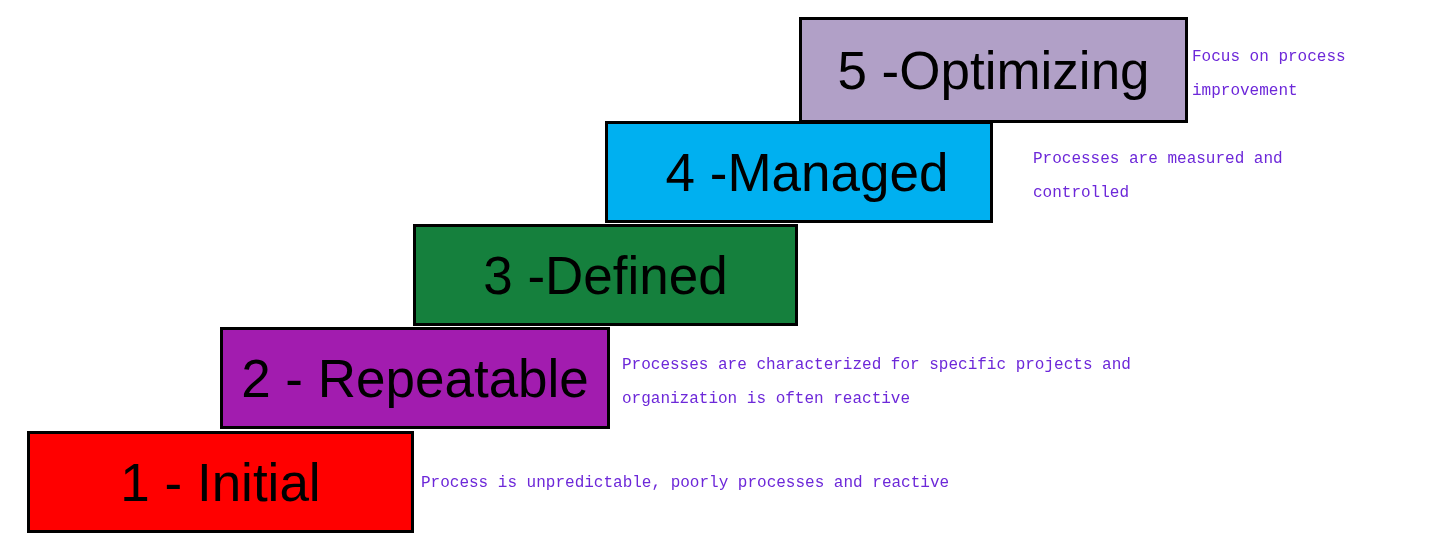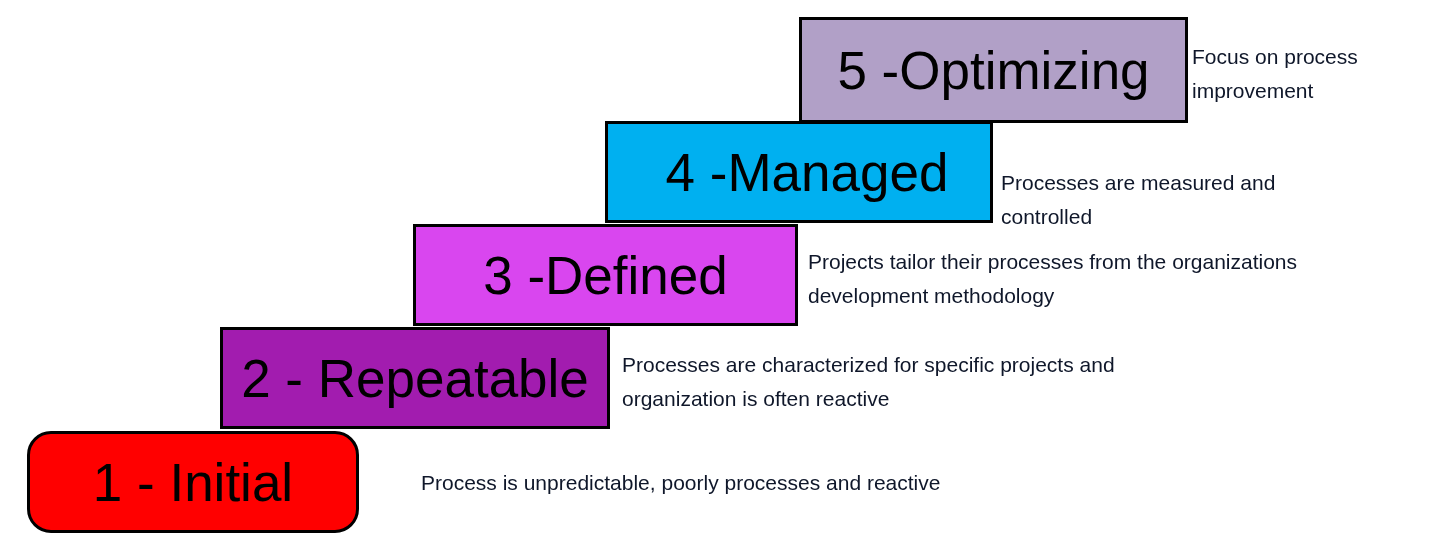--- a/index.html
+++ b/index.html
@@ -24,57 +24,57 @@
 
   .level-label {
     font-size: 53px;
     color: #000000;
     white-space: nowrap;
     letter-spacing: 0px;
   }
 
   .level-desc {
     position: absolute;
-    font-size: 21px;
+    font-size: 16px;
     line-height: 34px;
-    color: #0f172a;
+    color: #6d28d9;
+    font-family: Liberation Mono, monospace;
   }
 
   
-  .box-1 { left: 27px;  top: 431px; width: 332px; height: 102px; border-radius: 24px; }
+  .box-1 { left: 27px;  top: 431px; width: 387px; height: 102px; }
   .box-2 { left: 220px; top: 327px; width: 390px; height: 102px; }
   .box-3 { left: 413px; top: 224px; width: 385px; height: 102px; }
   .box-4 { left: 605px; top: 121px; width: 388px; height: 102px; }
   .box-5 { left: 799px; top: 17px;  width: 389px; height: 106px; }
 
   .desc-1 { left: 421px;  top: 466px; width: 620px; }
   .desc-2 { left: 616px;  top: 348px; width: 565px; margin-left: 6px; }
   .desc-3 { left: 808px;  top: 245px; width: 580px; }
-  .desc-4 { left: 1001px; top: 142px; width: 330px; margin-top: 24px; }
+  .desc-4 { left: 1033px; top: 142px; width: 330px; }
   .desc-5 { left: 1192px; top: 40px;  width: 215px; }
 </style>
 </head>
 <body>
 
 <div class="canvas">
 
   <div class="level-box box-1" style="background-color: rgb(255, 0, 0);">
     <span class="level-label">1 - Initial</span>
   </div>
   <div class="level-desc desc-1">Process is unpredictable, poorly processes and reactive</div>
 
   <div class="level-box box-2" style="background-color: #a21caf;">
     <span class="level-label">2 - Repeatable</span>
   </div>
   <div class="level-desc desc-2">Processes are characterized for specific projects and organization is often reactive</div>
 
-  <div class="level-box box-3" style="background-color: #d946ef;">
+  <div class="level-box box-3" style="background-color: #15803d;">
     <span class="level-label">3 -Defined</span>
   </div>
-  <div class="level-desc desc-3">Projects tailor their processes from the organizations development methodology</div>
 
   <div class="level-box box-4" style="background-color: rgb(0, 176, 240); padding-left: 16px;">
     <span class="level-label">4 -Managed</span>
   </div>
   <div class="level-desc desc-4">Processes are measured and controlled</div>
 
   <div class="level-box box-5" style="background-color: rgb(177, 160, 199);">
     <span class="level-label">5 -Optimizing</span>
   </div>
   <div class="level-desc desc-5">Focus on process improvement</div>

